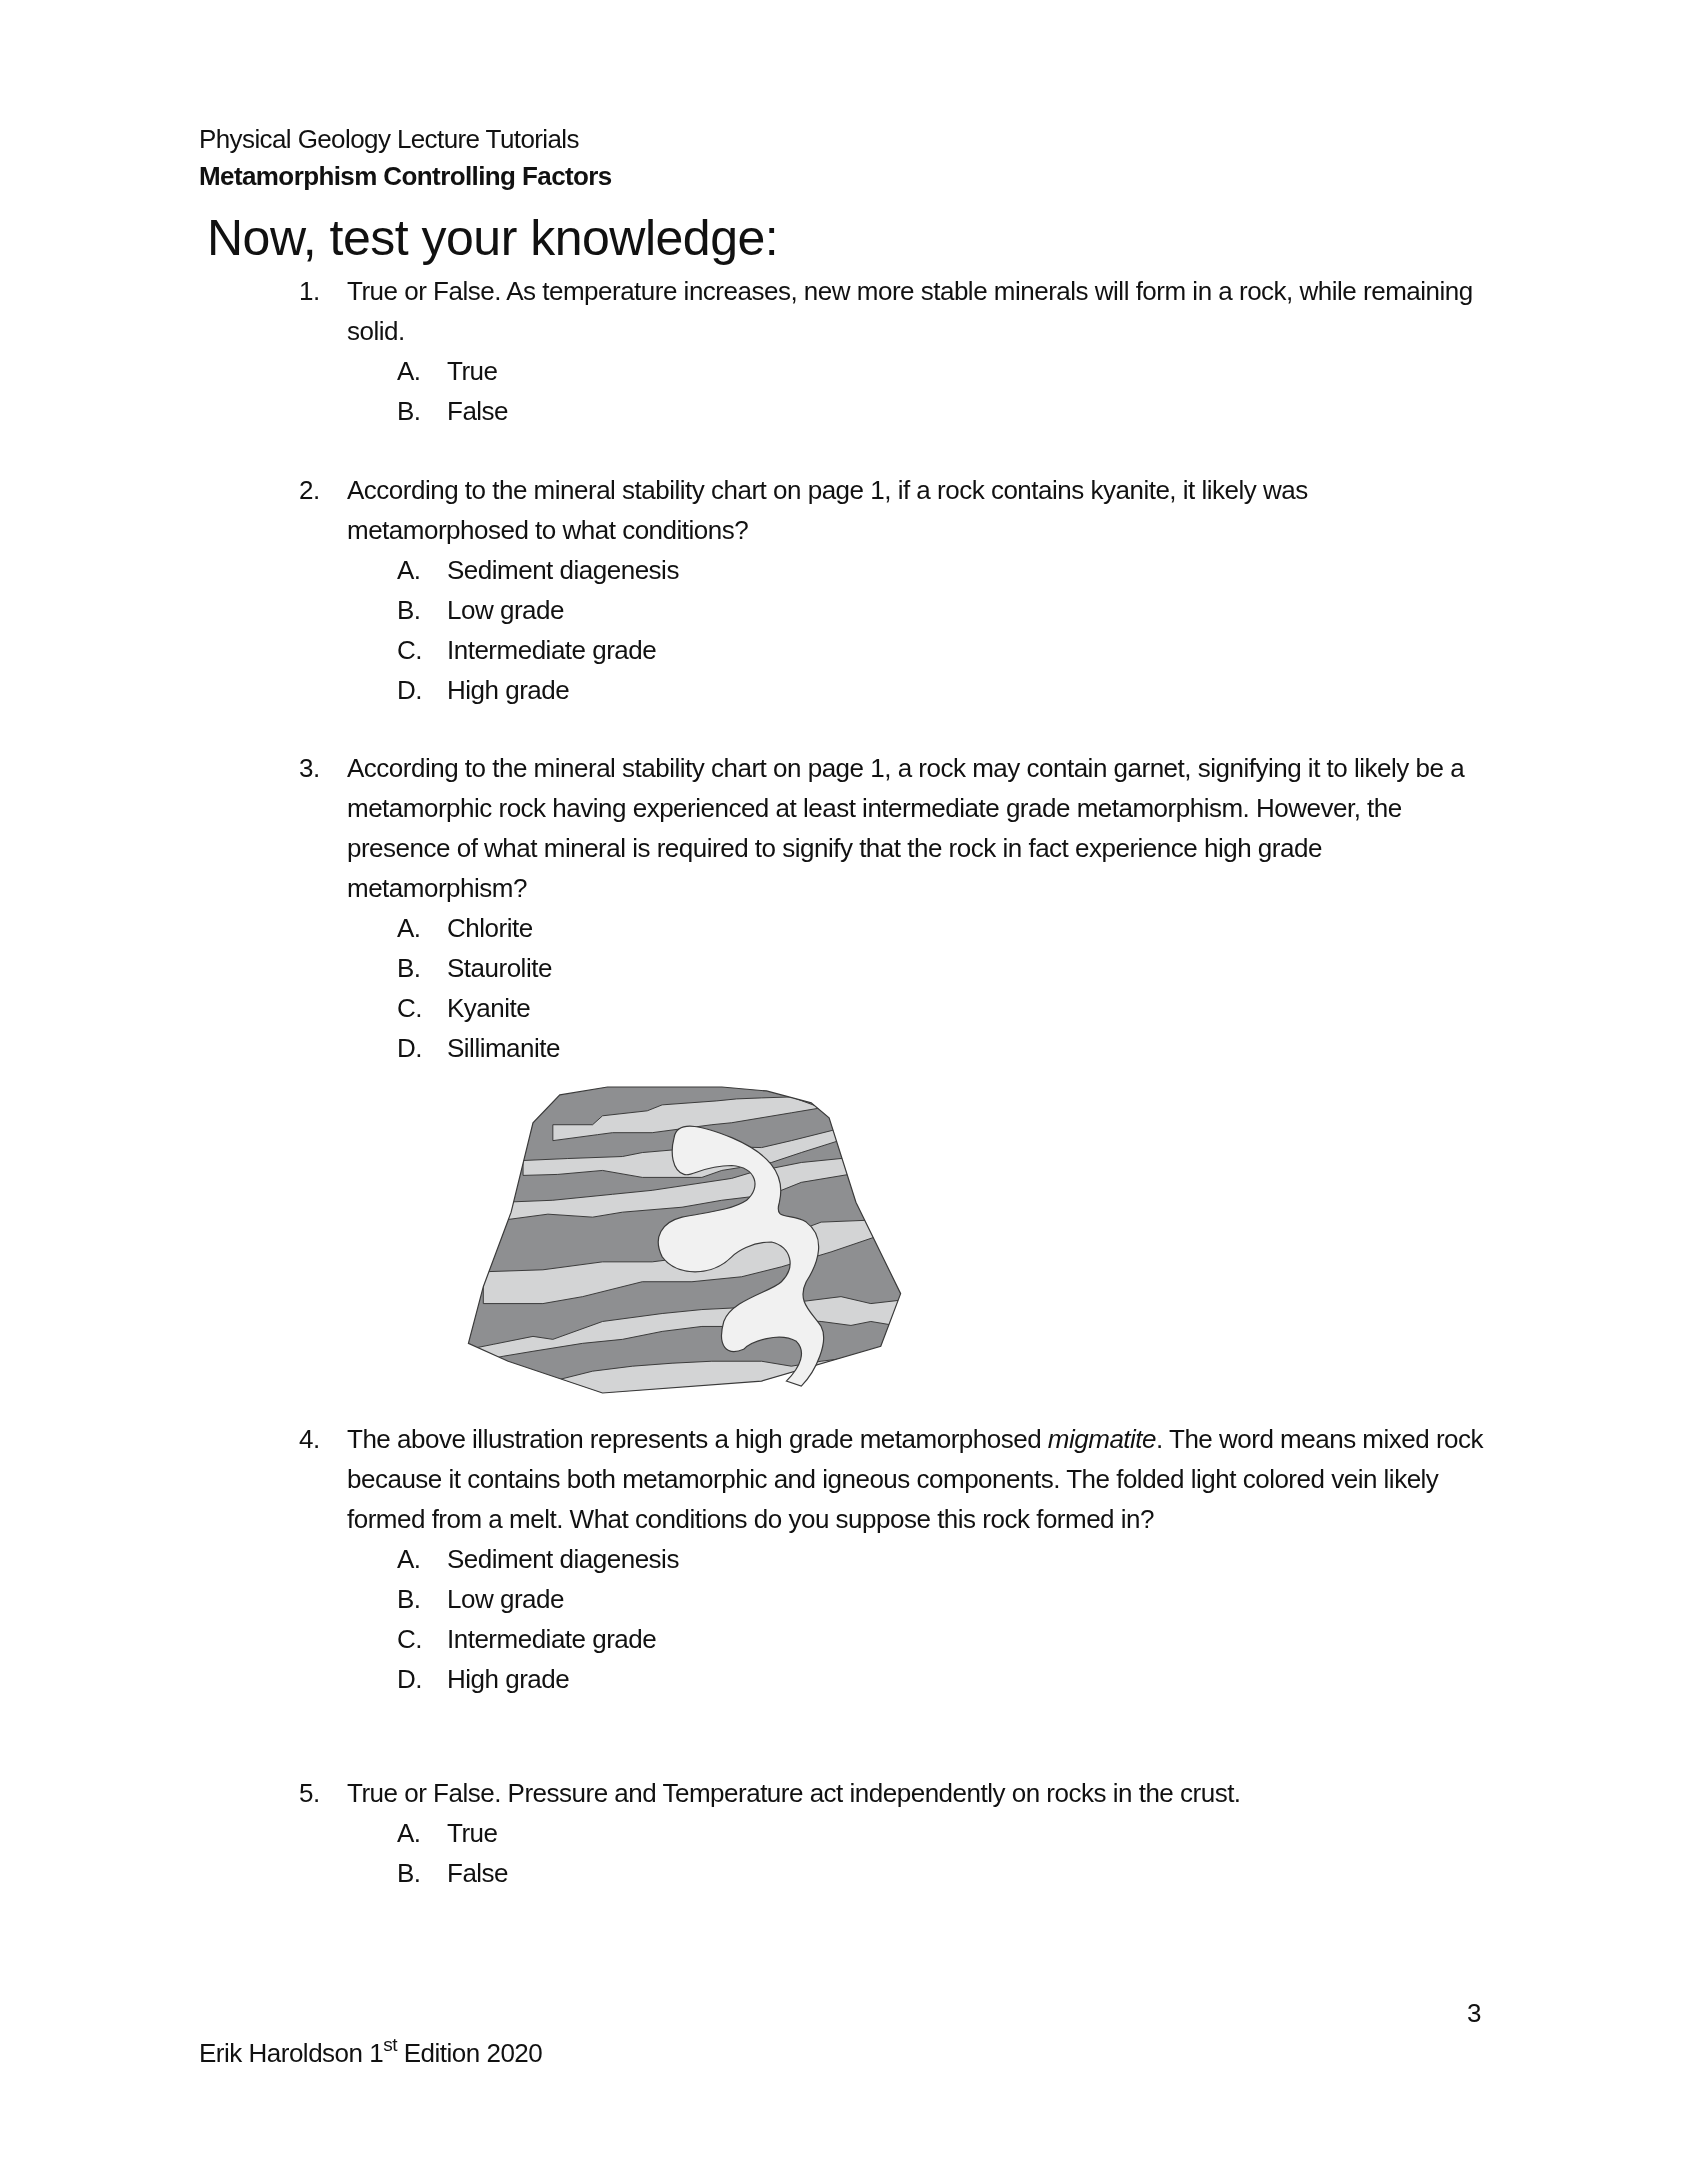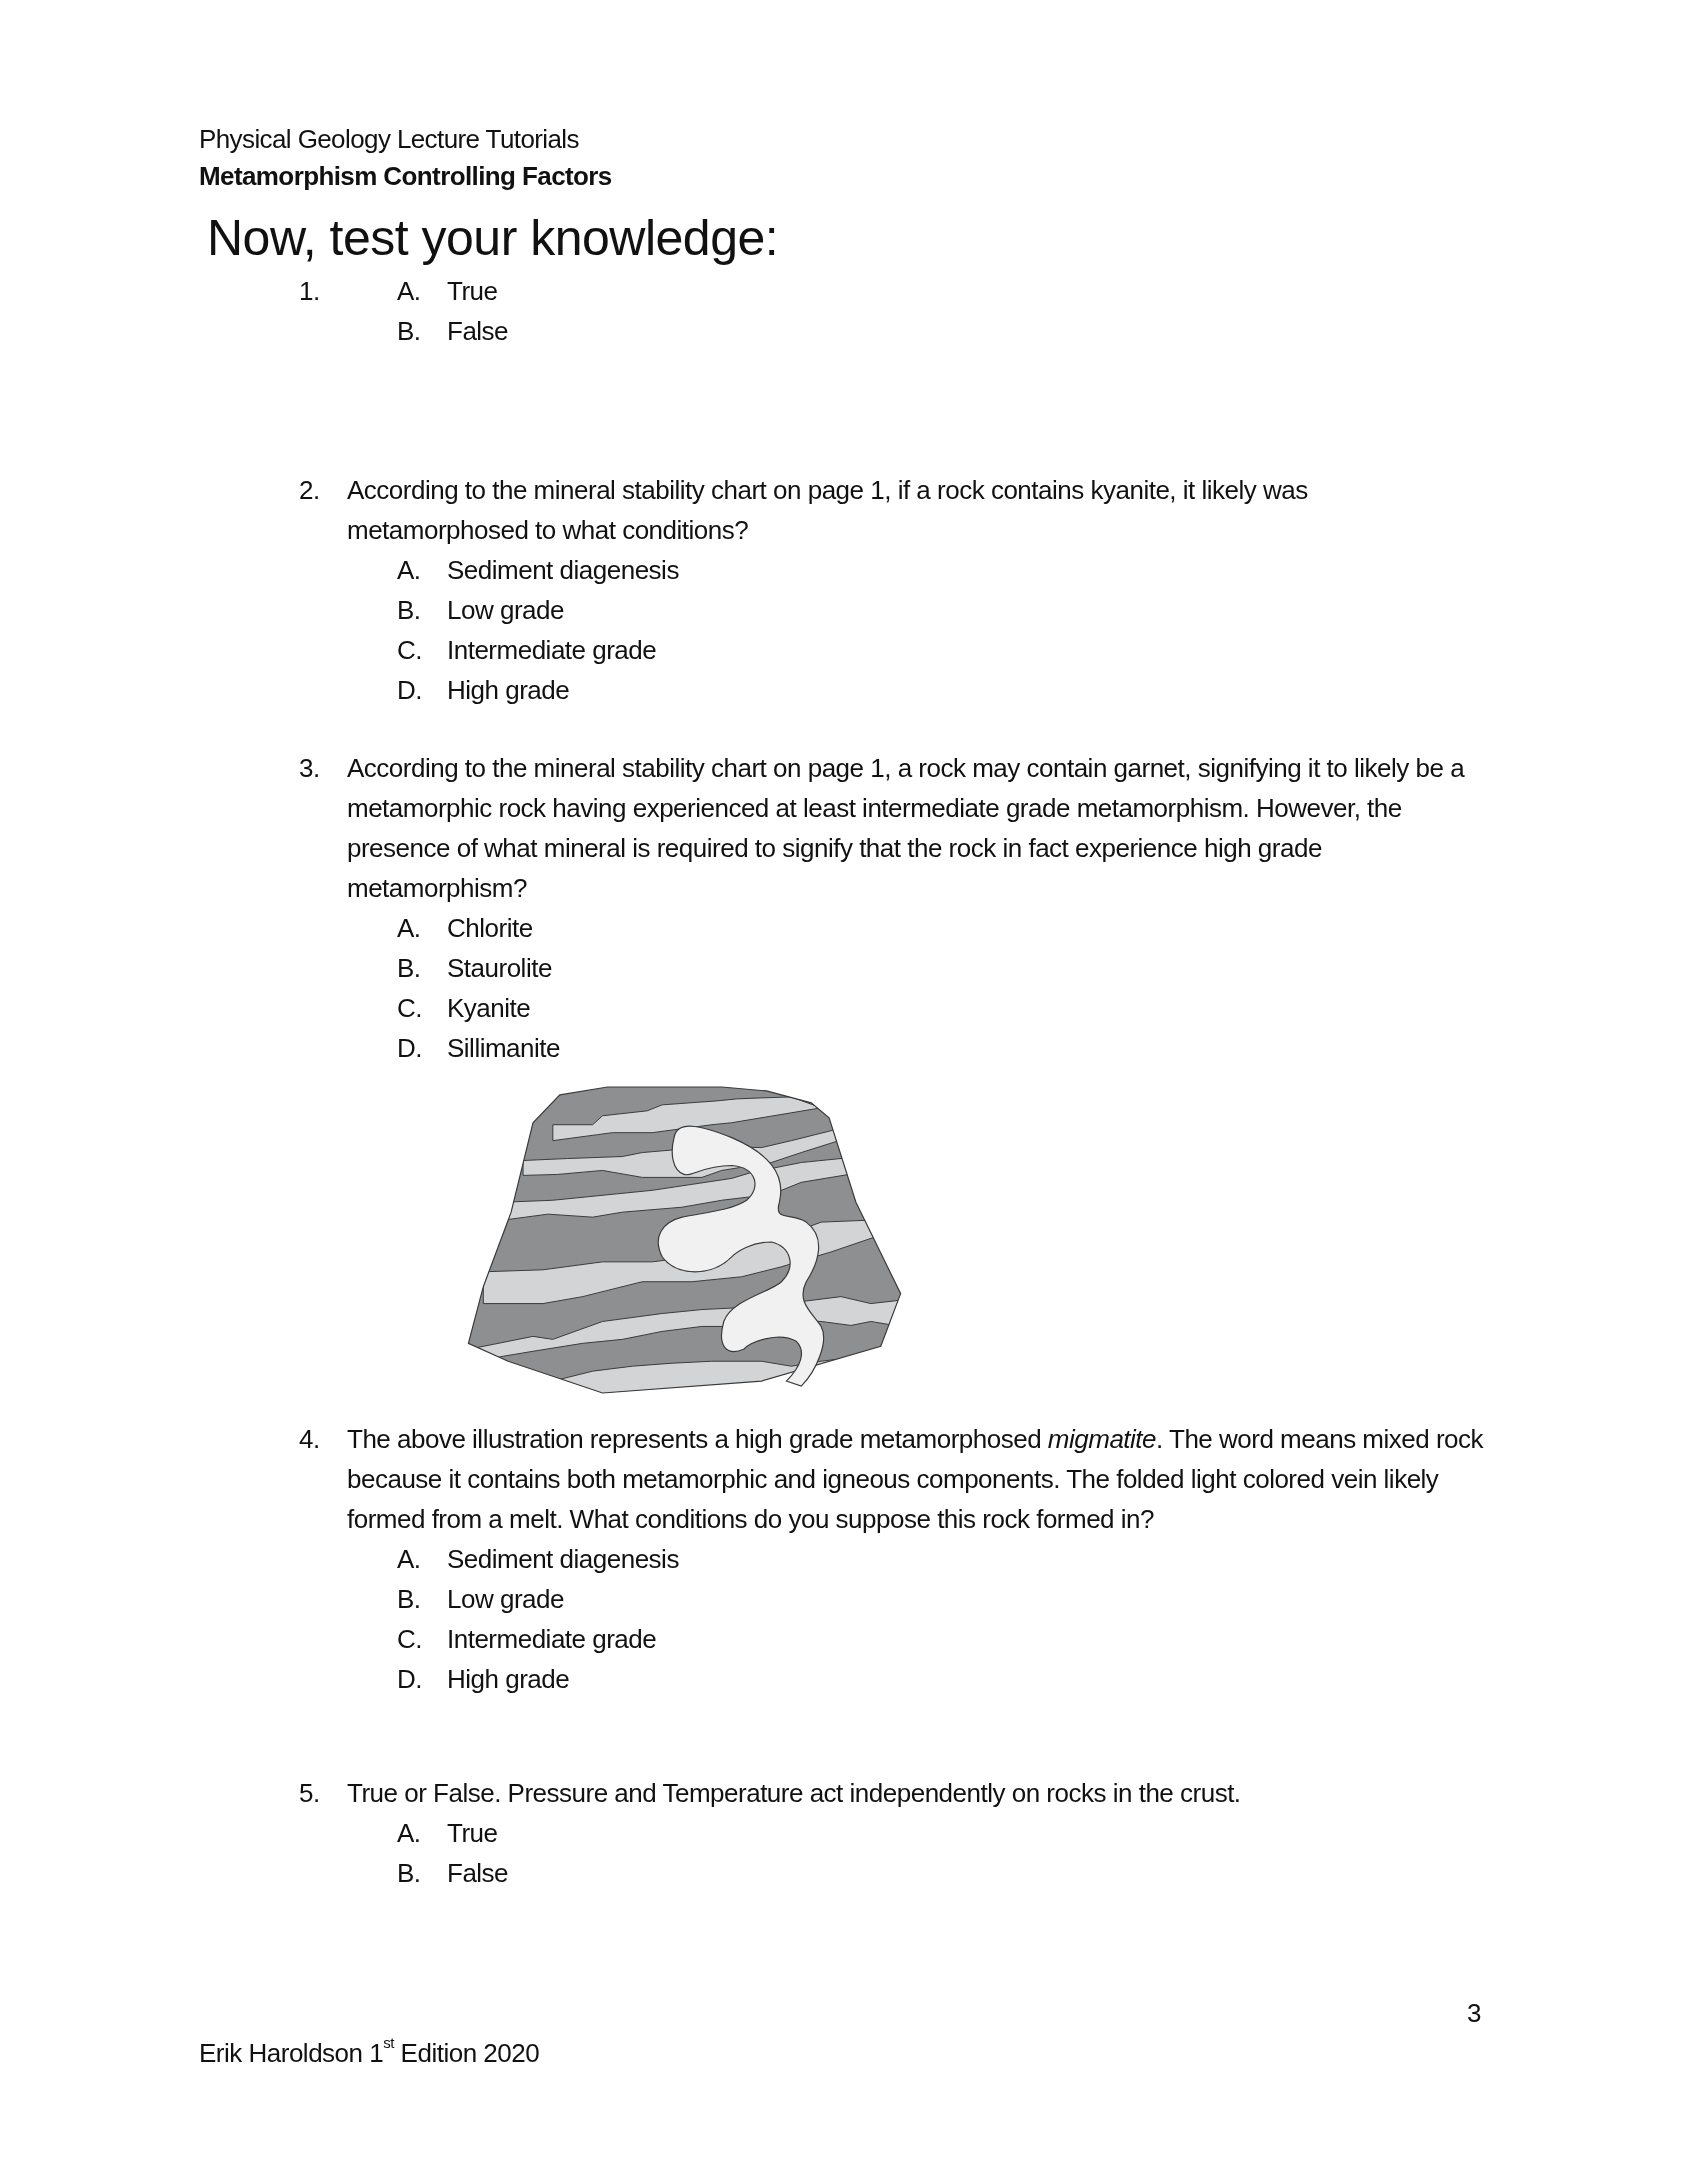--- a/index.html
+++ b/index.html
@@ -16,32 +16,33 @@
   .q .opt .t { position:absolute; left:50px; }
   #q1 { top:271px; width:1194px; }
   #q2 { top:470px; }
   #q3 { top:748px; }
   #q4 { top:1419px; }
   #q5 { top:1773px; }
   .q .text i { font-style:italic; }
   #rock { position:absolute; left:463px; top:1083px; width:448px; height:313px; }
   .pagenum { position:absolute; left:1467px; top:1998px; font-size:26px; }
   .footer { position:absolute; left:199px; top:2038px; font-size:26px; letter-spacing:-0.5px; }
-  .footer sup { font-size:15px; vertical-align:top; position:relative; top:-4px; }
+  .footer sup { font-size:19px; vertical-align:top; position:relative; top:-4px; }
 </style>
 </head>
 <body>
 
 <div class="hdr" id="h1">Physical Geology Lecture Tutorials</div>
 <div class="hdr" id="h2">Metamorphism Controlling Factors</div>
 
 <h1 class="title">Now, test your knowledge:</h1>
 
 <div class="q" id="q1">
   <span class="num">1.</span>
+  <span class="text">True or False. As temperature increases, new more stable minerals will form in a rock, while remaining solid.</span>
   <div class="opt">
       <span class="l">A.</span>
       <span class="t">True</span>
     </div>
   <div class="opt">
       <span class="l">B.</span>
       <span class="t">False</span>
     </div>
 </div>
 

